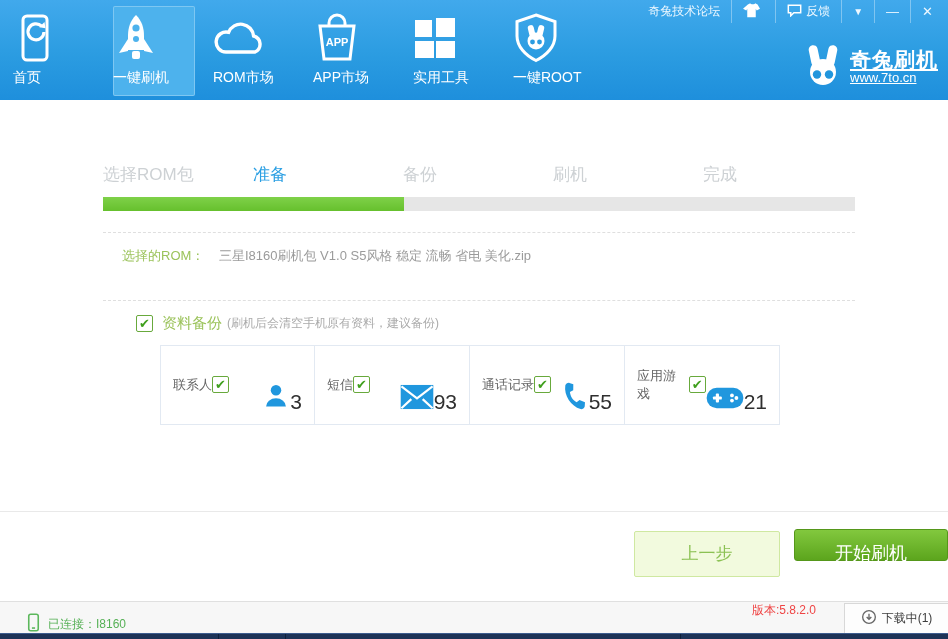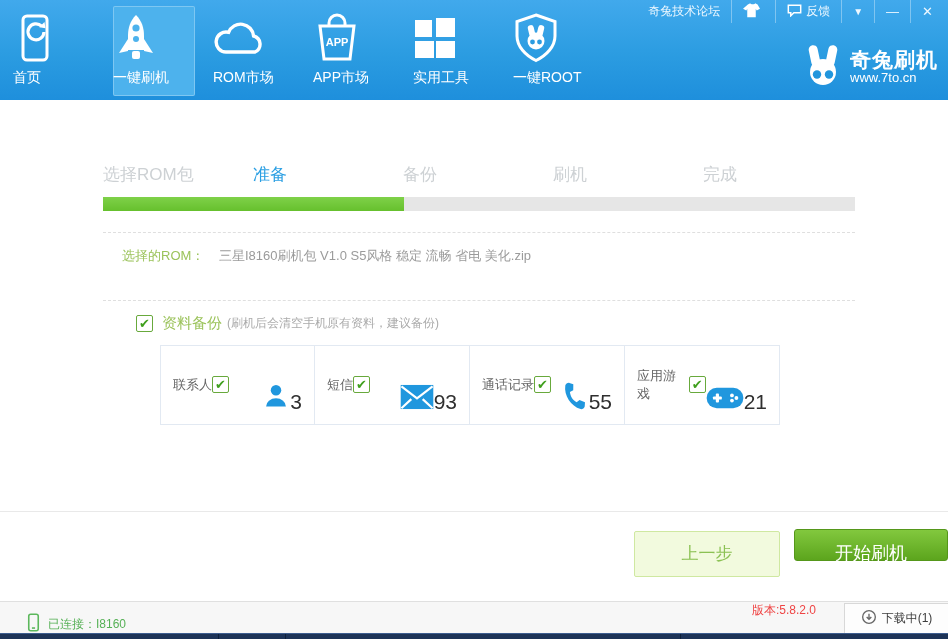--- a/index.html
+++ b/index.html
@@ -34,21 +34,21 @@
     display:flex; flex-direction:column; align-items:flex-start; justify-content:flex-end;
     padding-bottom:9px; color:#fff; font-size:14px; cursor:pointer; border-radius:2px;
   }
   .nav-item .ico { height:54px; display:flex; align-items:center; justify-content:center; margin-bottom:4px; }
   .nav-item.active {
     background:#4db2ed;
     box-shadow:inset 0 0 0 1px rgba(255,255,255,.28);
   }
 
   .logo { position:absolute; right:10px; bottom:9px; display:flex; align-items:center; color:#fff; }
-  .logo-text { margin-left:6px; line-height:1.05; }
+  .logo-text { margin-left:6px; line-height:1.05;text-decoration:underline; }
   .logo-brand { font-size:21px; font-weight:bold; letter-spacing:1px; }
   .logo-site  { font-size:13px; }
 
   
   .steps { margin:63px 0 0 103px; }
   .step { display:inline-block; width:150px; font-size:17px; color:#cdd1d4; }
   .step.active { color:#2a9fe3; }
 
   .progress-track { margin:11px 0 0 103px; width:752px; height:14px; background:#e6e6e6; }
   .progress-fill  { height:100%; background:linear-gradient(180deg,#7fd149,#66c02d); }

